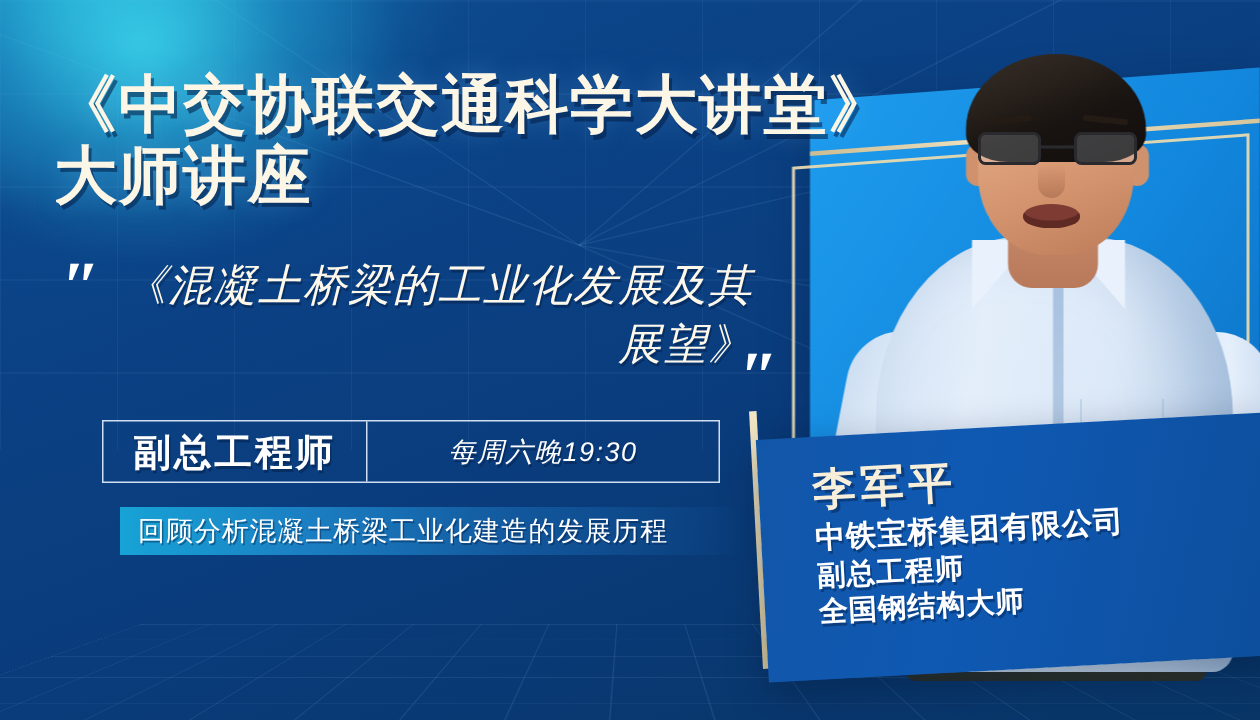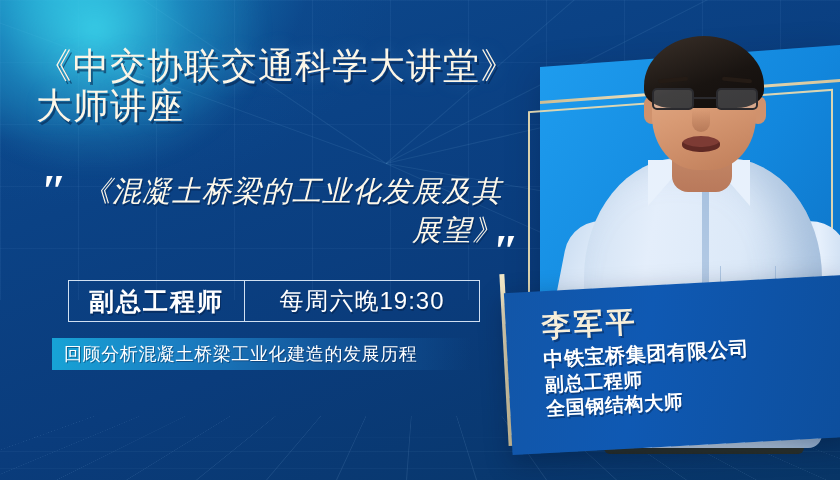--- a/index.html
+++ b/index.html
@@ -136,21 +136,21 @@
   .p-ear.l{left:84px;} .p-ear.r{right:84px;}
   .p-pants{
     position:absolute;left:44px;top:404px;width:200px;height:40px;
     background:linear-gradient(180deg,#41493f,#2a2f28);border-radius:6px;
   }
 
   
   .headline{position:absolute;left:36px;top:46px;width:520px;}
   .hl-line{
     color:#fcf6e7;
-    font-size:36px;line-height:1.12;font-weight:normal;letter-spacing:1px;
+    font-size:42px;line-height:1.12;font-weight:bold;letter-spacing:1px;
     text-shadow:
       2px 3px 0 rgba(4,30,70,.55),
       0 0 18px rgba(120,200,255,.28);
     white-space:nowrap;
   }
 
   
   .quote-wrap{position:absolute;left:38px;top:172px;width:500px;}
   .qmark{
     position:absolute;color:#ffffff;font-size:46px;font-weight:bold;
@@ -173,27 +173,28 @@
     display:flex;align-items:stretch;
   }
   .sched-left{
     display:flex;align-items:center;justify-content:center;
     width:176px;color:#ffffff;font-size:25px;font-weight:bold;letter-spacing:2px;
     border-right:1.6px solid rgba(226,238,252,.92);
     text-shadow:1px 2px 0 rgba(4,30,70,.5);
   }
   .sched-right{
     flex:1;display:flex;align-items:center;justify-content:center;
-    color:#ffffff;font-size:24px;letter-spacing:1px;
+    color:#ffffff;font-size:18px;letter-spacing:1px;
     text-shadow:1px 2px 0 rgba(4,30,70,.5);
+    font-style:italic;
   }
 
   
   .descbar{
-    position:absolute;left:52px;top:338px;width:420px;height:32px;
+    position:absolute;left:80px;top:338px;width:420px;height:32px;
     background:linear-gradient(90deg,#17a3d6 0%,#1b7ec2 30%,#13599e 62%,rgba(13,74,140,0) 100%);
     display:flex;align-items:center;
   }
   .descbar span{
     padding-left:12px;color:#ffffff;font-size:18px;letter-spacing:.6px;
     text-shadow:1px 1px 0 rgba(4,30,70,.45);white-space:nowrap;
   }
 
   
   .speaker{

